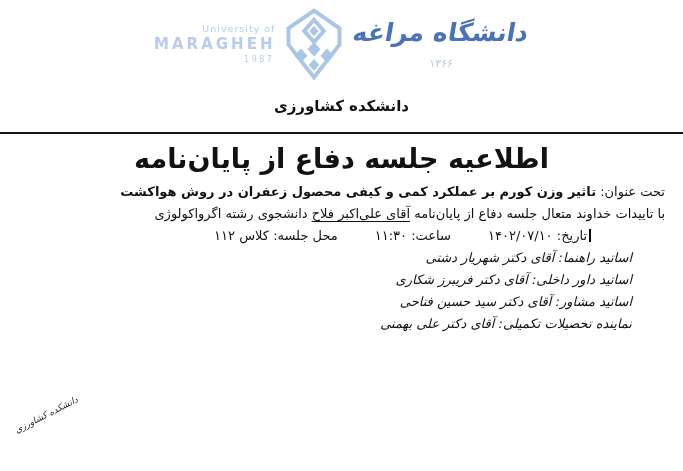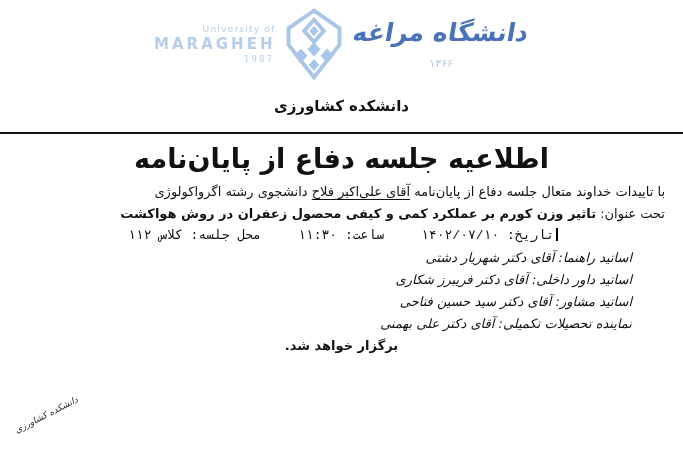--- a/index.html
+++ b/index.html
@@ -20,21 +20,21 @@
   .fa-year{font-size:11px;color:#b7cdea;letter-spacing:4px;margin-top:13px;}
   
   .faculty{text-align:center;font-weight:bold;font-size:15px;margin-top:17px;}
   .rule{border:none;border-top:2.5px solid #161616;margin:17px 0 0 0;}
   .main-title{text-align:center;font-weight:bold;font-size:27px;margin-top:9px;letter-spacing:0;}
   
   .body-text{direction:rtl;text-align:right;padding:7px 18px 0 18px;font-size:13px;}
   .line{line-height:22px;margin:0;}
   .underlined{text-decoration:underline;text-underline-offset:3px;}
   .bold{font-weight:bold;}
-  .date-row{margin-left:0;margin-right:107px;font-family:Liberation Mono, monospace;}
+  .date-row{margin-left:0;margin-right:74px;}
   .date-item{margin-left:37px;white-space:nowrap;}
   .date-item.last{margin-left:0;}
   .cursor-bar{display:inline-block;width:2px;height:13px;background:#000;vertical-align:-2px;margin-left:2px;}
   .indent-1{margin-right:22px;}
   .indent-2{margin-right:33px;font-style:italic;}
   .center-line{text-align:center;}
   .closing{font-weight:bold;}
   .note{font-style:italic;font-size:13.5px;}
   
   .signature{
@@ -74,23 +74,23 @@
 </div>
 
 <div class="faculty" dir="rtl">دانشکده کشاورزی</div>
 
 <hr class="rule">
 
 <div class="main-title" dir="rtl">اطلاعیه جلسه دفاع از پایان‌نامه</div>
 
 <div class="body-text">
 
+  <p class="line"><span>تحت عنوان: </span><span class="bold">تاثیر وزن کورم بر عملکرد کمی و کیفی محصول زعفران در روش هواکشت</span></p>
+
   <p class="line"><span>با تاییدات خداوند متعال جلسه دفاع از پایان‌نامه </span><span class="underlined">آقای علی‌اکبر فلاح</span><span> دانشجوی رشته اگرواکولوژی</span></p>
-
-  <p class="line"><span>تحت عنوان: </span><span class="bold">تاثیر وزن کورم بر عملکرد کمی و کیفی محصول زعفران در روش هواکشت</span></p>
 
   <p class="line date-row">
     <span class="cursor-bar"></span><span class="date-item"><span>تاریخ:</span>
       <span>۱۴۰۲/۰۷/۱۰</span></span><span class="date-item"><span>ساعت:</span>
       <span>۱۱:۳۰</span></span><span class="date-item last"><span>محل جلسه:</span>
       <span>کلاس ۱۱۲</span></span>
   </p>
 
 
   <p class="line indent-2"><span>اساتید راهنما:</span>
@@ -98,18 +98,17 @@
 
   <p class="line indent-2"><span>اساتید داور داخلی:</span>
     <span>آقای دکتر فریبرز شکاری</span></p>
 
   <p class="line indent-2"><span>اساتید مشاور:</span>
     <span>آقای دکتر سید حسین فتاحی</span></p>
 
   <p class="line indent-2"><span>نماینده تحصیلات تکمیلی:</span>
     <span>آقای دکتر علی بهمنی</span></p>
 
-  <p class="line center-line closing">برگزار خواهد شد.</p>
 
 
 </div>
 
 <div class="signature">دانشکده کشاورزی</div>
 
 </body></html>

